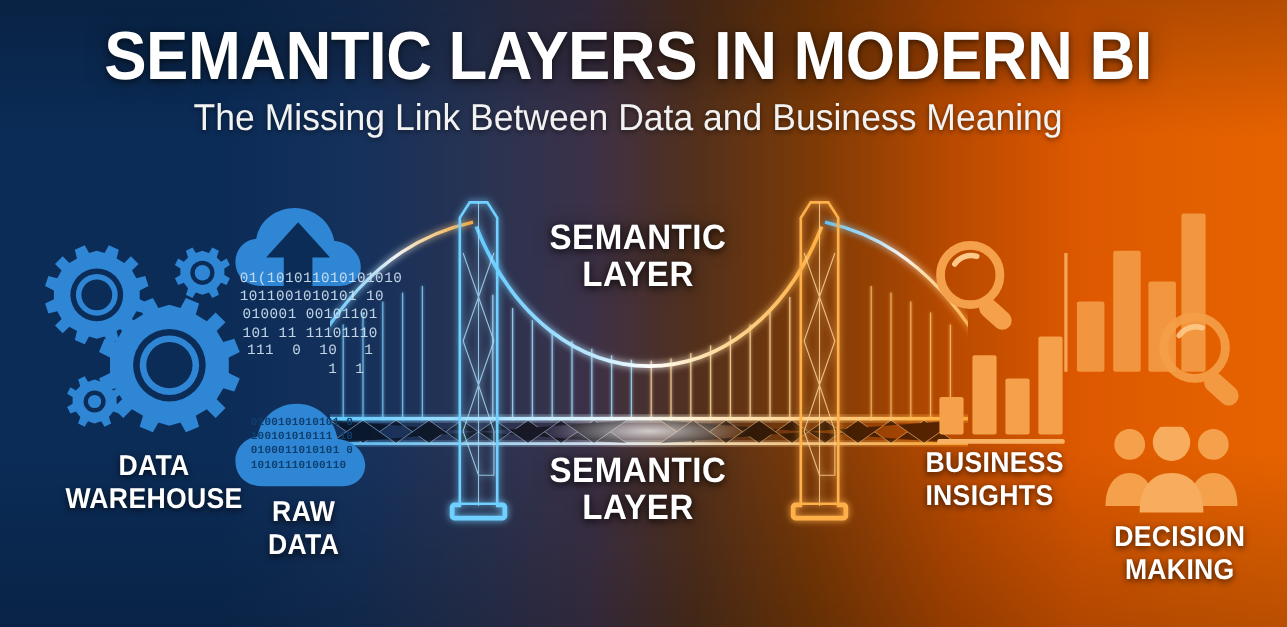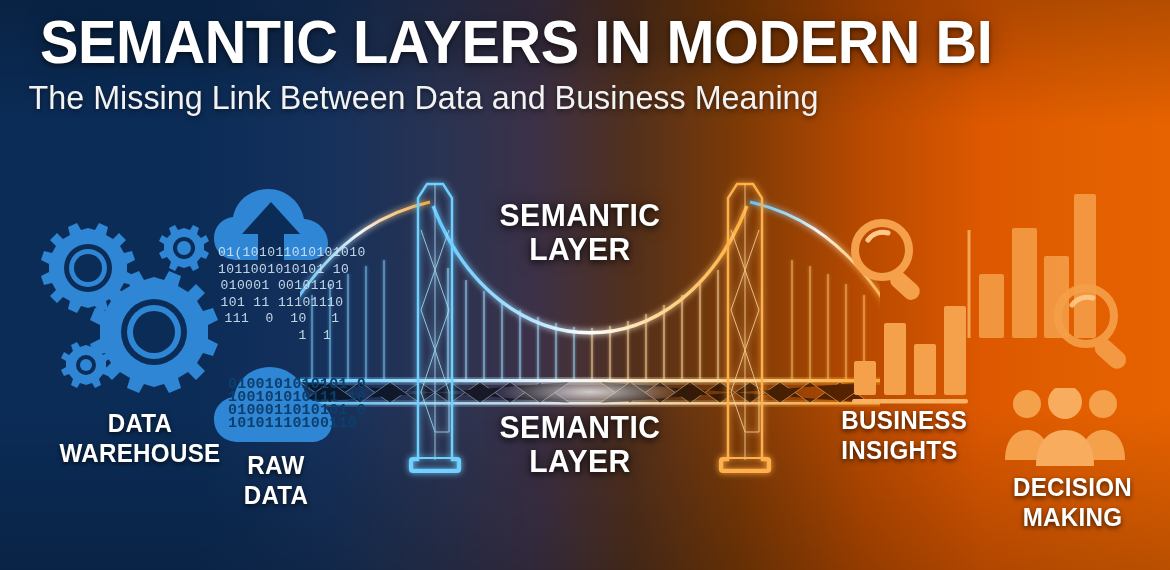--- a/index.html
+++ b/index.html
@@ -25,22 +25,22 @@
         #e76200 100%);
   }
   
   #vign{
     position:absolute;inset:0;
     background:linear-gradient(180deg, rgba(0,0,0,.22) 0%, rgba(0,0,0,0) 22%, rgba(0,0,0,0) 72%, rgba(0,0,0,.20) 100%);
     pointer-events:none;
   }
   
   #header{
-    position:absolute;left:0;top:4px;width:1142px;height:140px;
-    text-align:left;z-index:40;
+    position:absolute;left:0;top:14px;width:1142px;height:140px;
+    text-align:center;z-index:40;
   }
   #title{
     margin:0;padding-top:6px;
     font-size:62px;line-height:64px;
     font-weight:700;
     letter-spacing:-0.5px;
     color:#ffffff;
     font-family:"Liberation Sans Narrow","Liberation Sans","DejaVu Sans Condensed",sans-serif;
     transform:scaleX(.93);
     text-shadow:0 2px 6px rgba(0,0,0,.55), 0 0 22px rgba(0,0,0,.35);
@@ -81,21 +81,21 @@
   #binary-top{
     position:absolute;left:218px;top:245px;width:128px;z-index:21;
     font-family:"Liberation Mono","DejaVu Sans Mono",monospace;
     font-size:13px;line-height:16.5px;letter-spacing:.4px;
     color:#cfe2f2;white-space:pre;opacity:.92;text-align:center;
   }
   #cloud-raw{position:absolute;left:212px;top:362px;width:122px;height:86px;z-index:20;}
   #binary-raw{
     position:absolute;left:228px;top:378px;width:110px;z-index:21;
     font-family:"Liberation Mono","DejaVu Sans Mono",monospace;
-    font-size:15px;line-height:13px;letter-spacing:.2px;
+    font-size:10px;line-height:13px;letter-spacing:.2px;
     color:#0d3f6e;white-space:pre;font-weight:700;
   }
   
   #mag1{position:absolute;left:846px;top:216px;width:92px;height:92px;z-index:20;}
   #barchart1{position:absolute;left:848px;top:300px;width:122px;height:110px;z-index:20;}
   #barchart2{position:absolute;left:962px;top:188px;width:140px;height:152px;z-index:19;opacity:.85;}
   #mag2{position:absolute;left:1048px;top:280px;width:96px;height:96px;z-index:21;opacity:.9;}
   #people{position:absolute;left:1000px;top:388px;width:130px;height:82px;z-index:20;}
   
   .ilabel{

